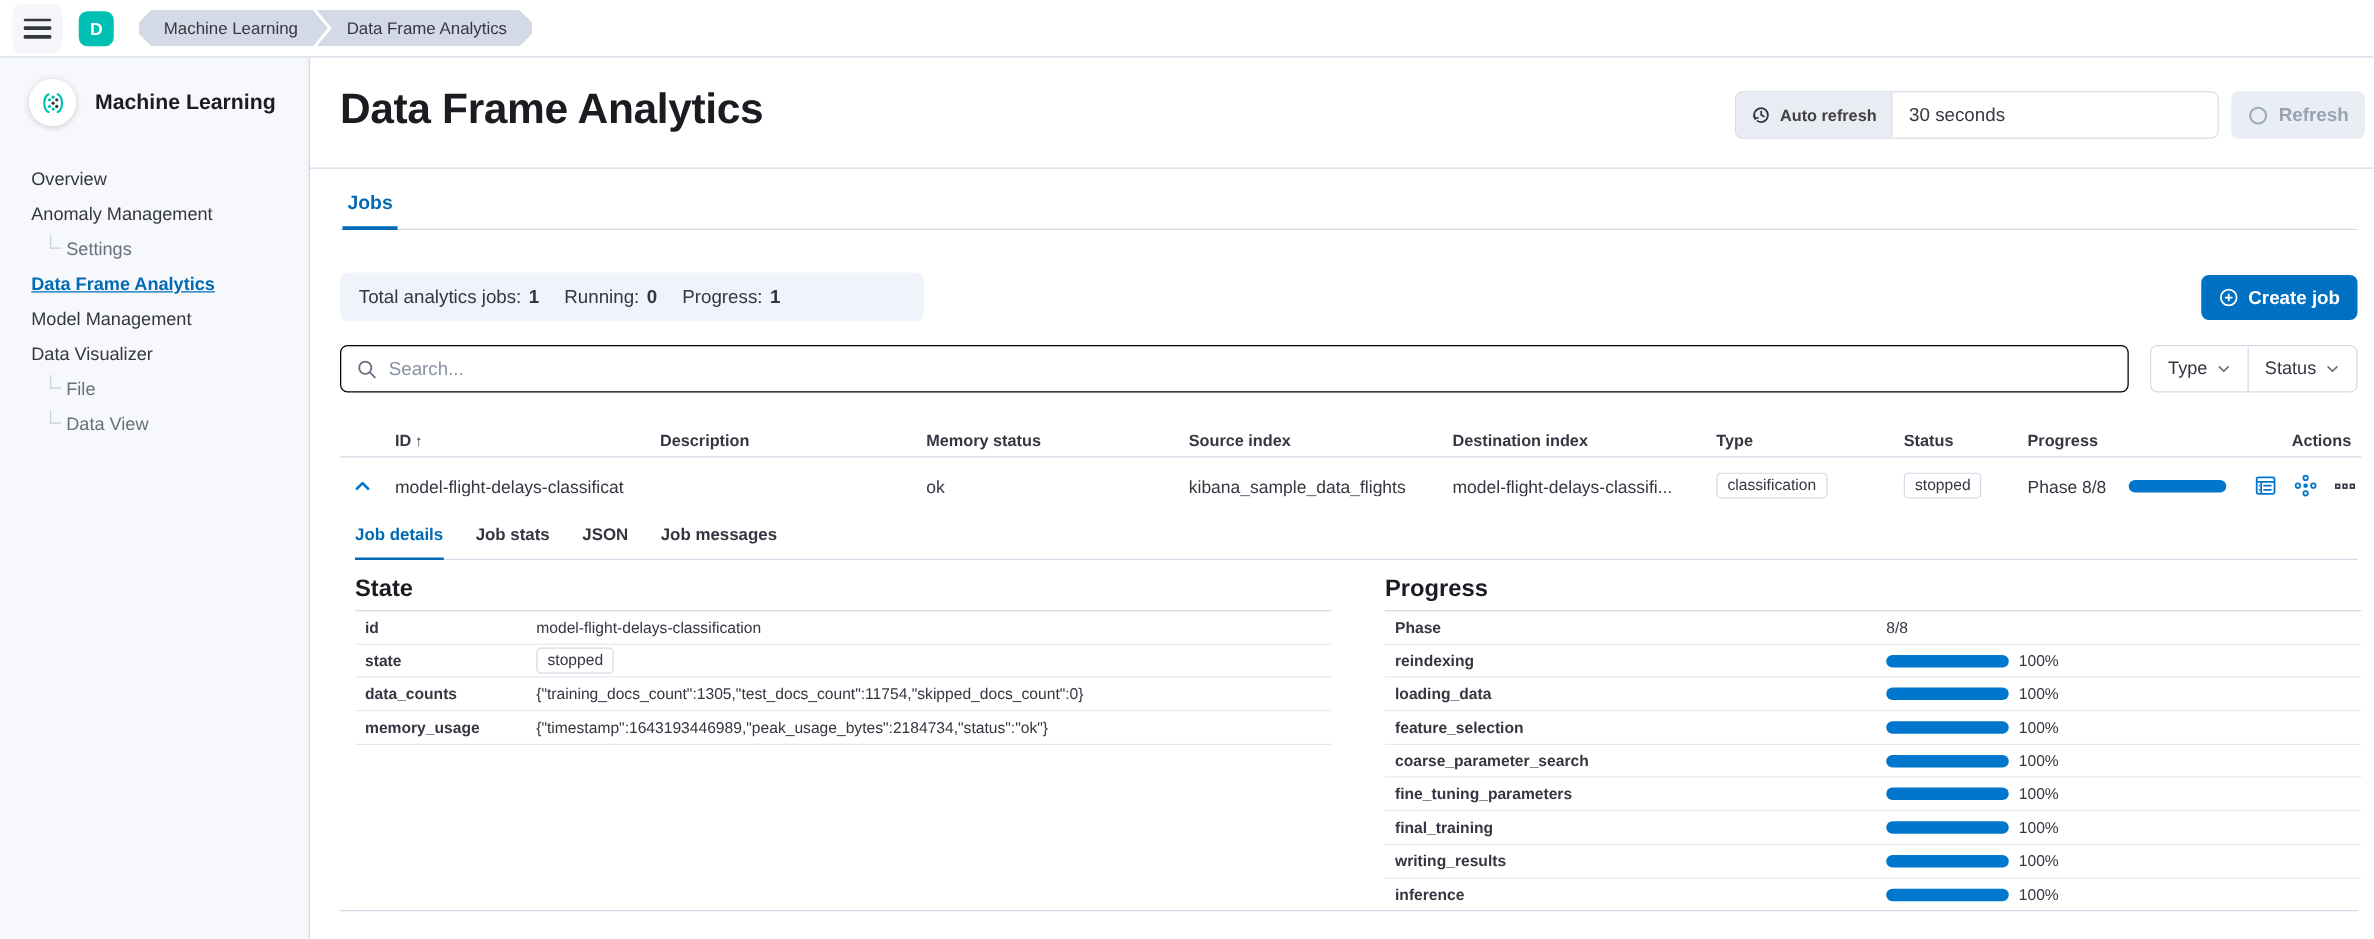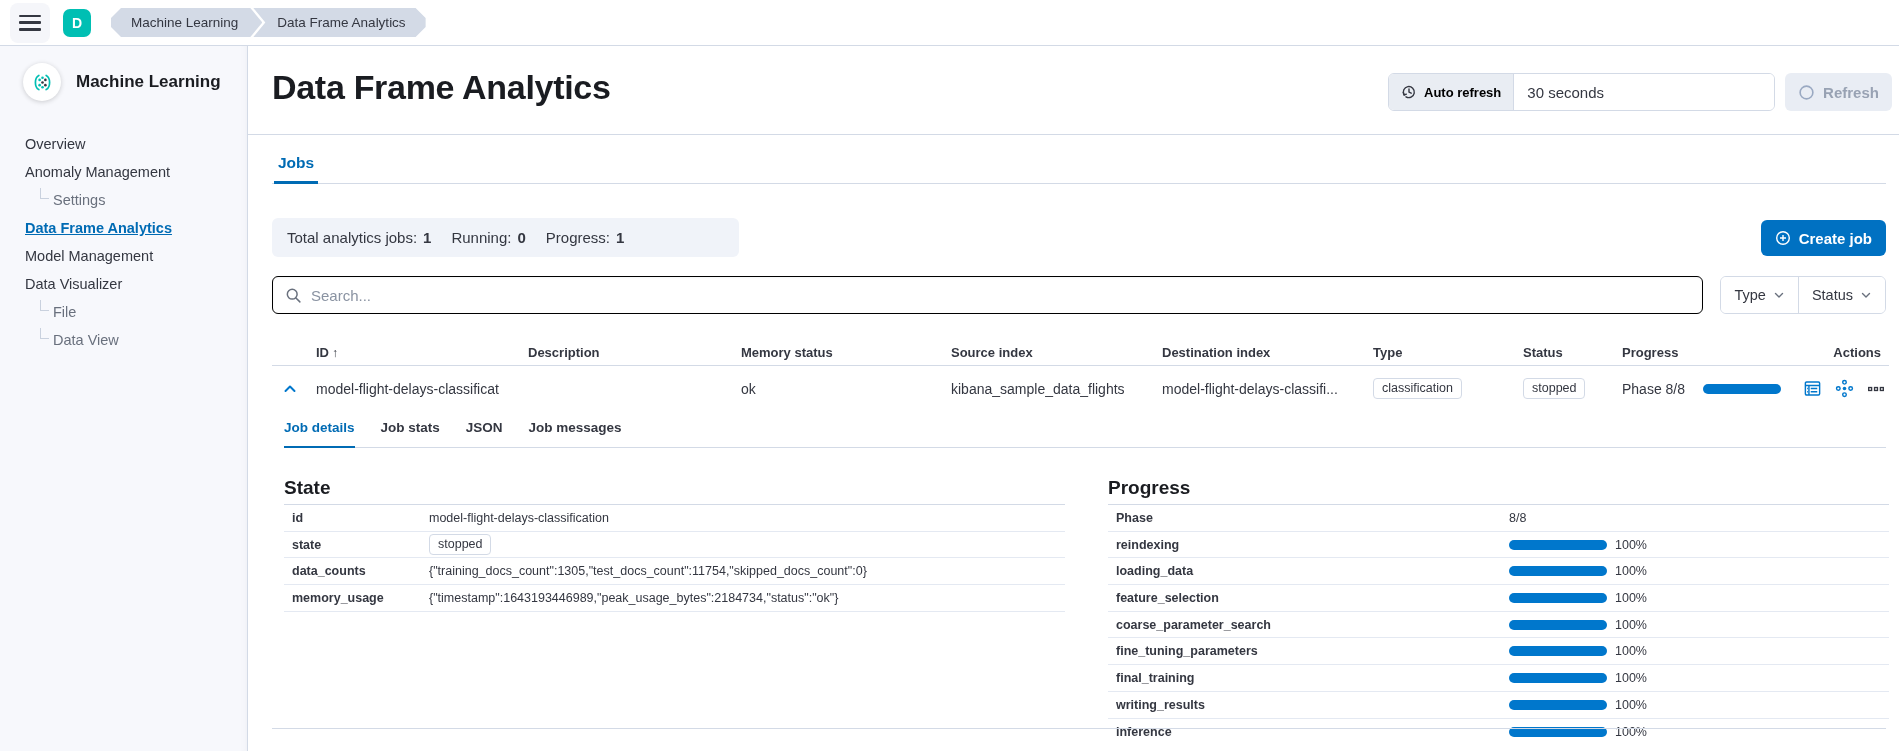--- a/index.html
+++ b/index.html
@@ -39,21 +39,21 @@
   .nav-item.active { color:#006BB4; font-weight:700; text-decoration:underline; }
 
   
   .main { position:absolute; left:248px; top:46px; right:0; bottom:0; background:#fff; }
   .page-title { position:absolute; top:22px; left:24px; font-size:34px; font-weight:700;
                 color:#1a1c21; letter-spacing:-.3px; }
 
   .refresh-group { position:absolute; top:27px; left:1140px; width:387px; height:38px; display:flex;
                    border:1px solid #d3dae6; border-radius:6px; overflow:hidden; background:#fff; }
   .refresh-label { display:flex; align-items:center; gap:7px; background:#e9edf3; padding:0 12px;
-                   font-size:13px; font-weight:700; color:#000000; border-right:1px solid #d3dae6; }
+                   font-size:13px; font-weight:700; color:#404040; border-right:1px solid #d3dae6; }
   .refresh-value { flex:1; border:none; outline:none; font-size:15px; color:#343741; padding:0 13px;
                    font-family:Liberation Sans, sans-serif; background:#fff; }
   .refresh-btn { position:absolute; top:27px; left:1537px; width:107px; height:38px; border:none;
                  background:#e9edf4; border-radius:6px; display:flex; align-items:center; justify-content:center;
                  gap:8px; color:#98a2b3; font-size:15px; font-weight:600; font-family:inherit; cursor:not-allowed; }
 
   .page-divider { position:absolute; top:88px; left:0; right:0; border-top:1px solid #d3dae6; }
 
   .tabs-row { position:absolute; top:108px; left:24px; right:13px; height:30px; border-bottom:1px solid #d3dae6; }
   .jobs-tab { position:absolute; left:2px; top:0; height:30px; font-size:15.5px; font-weight:700;
@@ -94,21 +94,21 @@
   .actions-cell { display:flex; align-items:center; justify-content:flex-end; gap:13px; padding-right:4px !important; }
   .actions-cell .act { display:grid; place-items:center; cursor:pointer; }
 
   
   .details-tabs { position:absolute; top:374px; left:36px; right:13px; height:28px;
                   border-bottom:1px solid #d3dae6; display:flex; gap:26px; }
   .dtab { font-size:13.5px; font-weight:700; color:#343741; cursor:pointer; }
   .dtab.active { color:#006BB4; border-bottom:2px solid #006BB4; height:28px; }
 
   .details-body { position:absolute; top:414px; left:36px; display:flex; gap:43px; }
-  .dcol { width:781px;margin-top:16px; }
+  .dcol { width:781px; }
   .dcol h3 { font-size:19px; font-weight:700; color:#1a1c21; line-height:24px; padding-bottom:4px;
              border-bottom:1px solid #d3dae6; }
   .kv-row { display:flex; align-items:center; height:26.7px; border-bottom:1px solid #e4e9f2; }
   .kv-row.noline { border-bottom:none; }
   .kv-label { flex:0 0 145px; font-size:12.5px; font-weight:700; padding-left:8px; white-space:nowrap; }
   .kv-label.wide { flex:0 0 401px; }
   .kv-value { font-size:12.5px; white-space:nowrap; display:flex; align-items:center; gap:8px; }
   .pbar { width:98px; height:10px; border-radius:5px; background:#0077CC; }
   .details-bottom { position:absolute; top:682px; left:24px; right:13px; border-top:1px solid #d3dae6; }
 </style>

